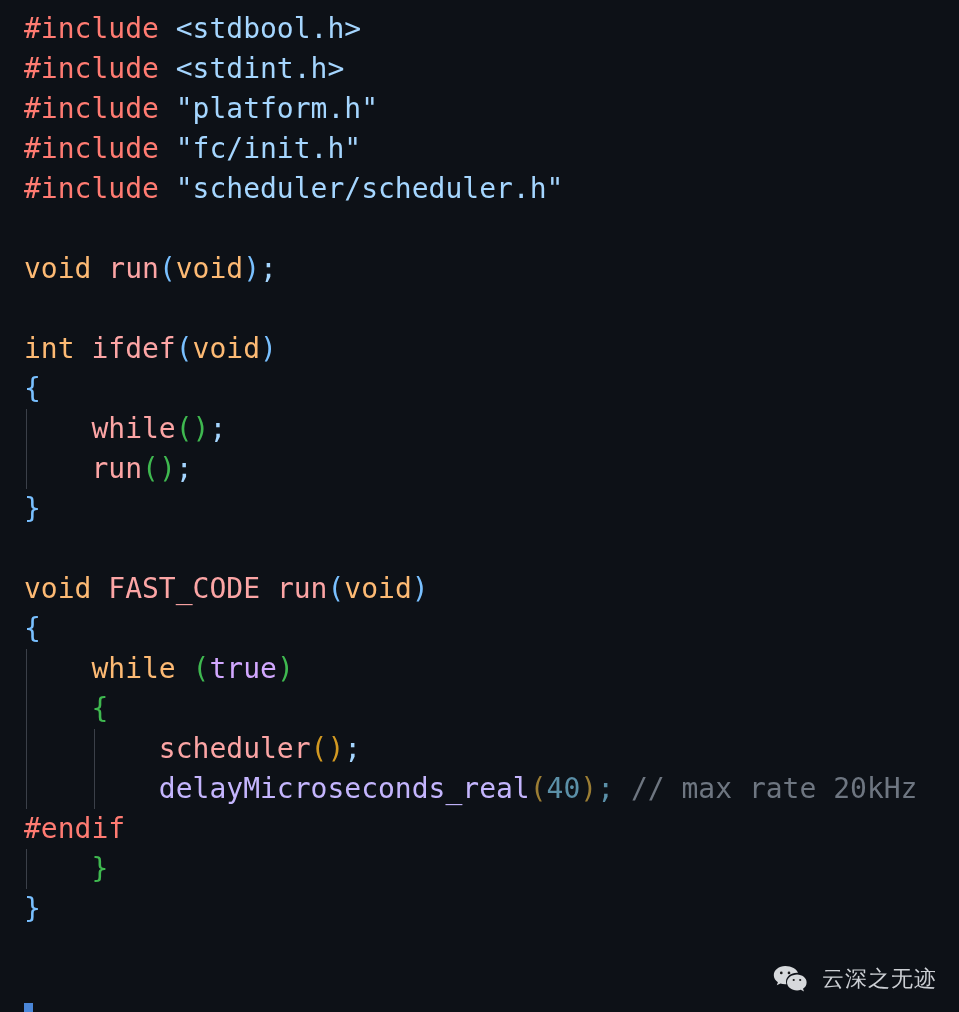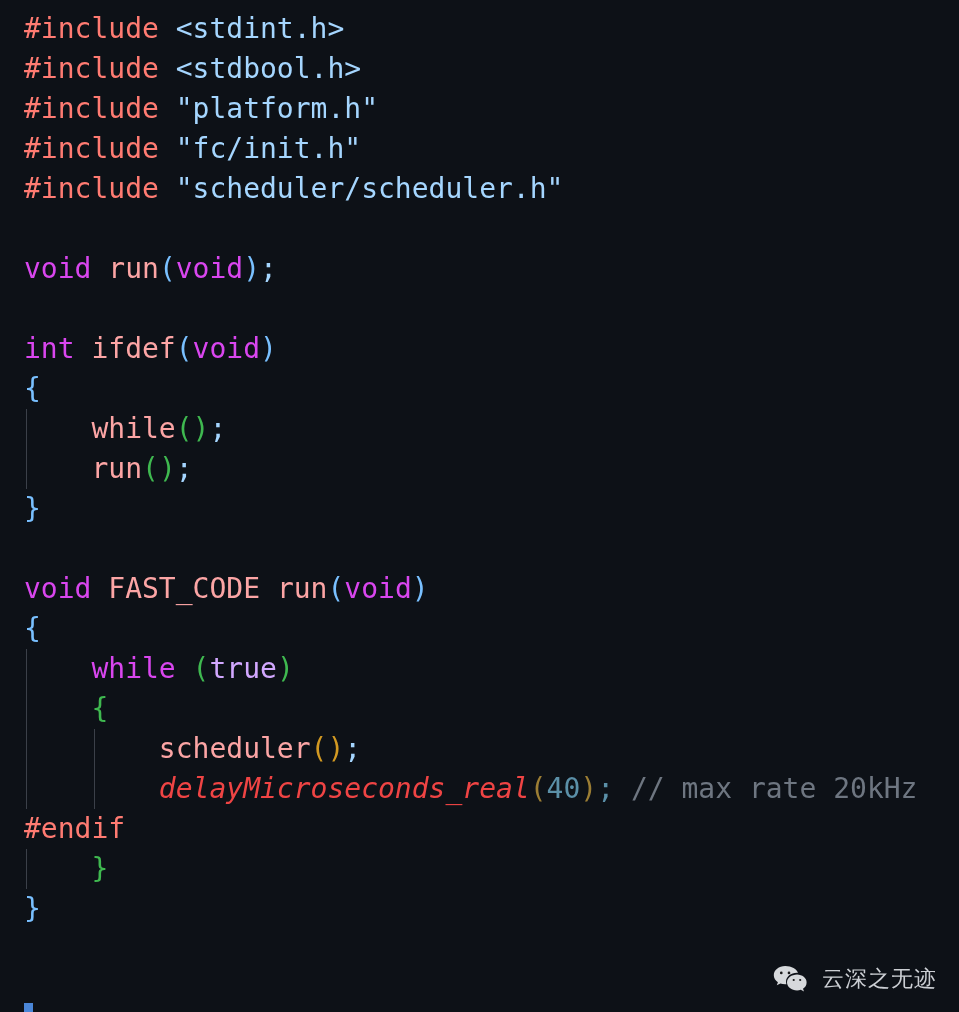--- a/index.html
+++ b/index.html
@@ -50,34 +50,34 @@
     position: absolute;
     top: 0;
     width: 1px;
     height: 40px;
     background: #3b4049;
   }
   .guide.g1 { left: 26px; }
   .guide.g2 { left: 94px; }
 
   
-  .kw        { color: #d946ef; text-align: right; }   
+  .kw        { color: #fdba74; text-align: right; }   
   .pre       { color: #ff7b72; }   
   .str       { color: #a5d6ff; }   
   .fn        { color: #fca5a5; }   
   .const     { color: #d2a8ff; text-align: right; }   
   .num       { color: #a5d6ff; }   
   .punc      { color: #a5d6ff; }   
   .b1        { color: #79c0ff; }   
   .b2        { color: #3fb950; }   
   .b3        { color: #d29922; }   
   .cmt       { color: #6e7681; }   
 
   
-  .dim-fn    { color: #ef4444; font-style: italic; }
+  .dim-fn    { color: #c4b5fd; }
   .dim-num   { color: #5b90a8; }
   .dim-b3    { color: #9c7e34; }
   .dim-punc  { color: #5b90a8; }
 
   
   #cursor {
     position: absolute;
     left: 24px;
     top: 1003px;
     width: 9px;
@@ -104,23 +104,23 @@
   }
   #watermark svg { display: block; }
 </style>
 </head>
 <body>
 
 <div id="editor">
 
   <div class="code-area">
 
+    <div class="line"><span class="pre">#include</span><span> </span><span class="str">&lt;stdbool.h&gt;</span></div>
+
     <div class="line"><span class="pre">#include</span><span> </span><span class="str">&lt;stdint.h&gt;</span></div>
-
-    <div class="line"><span class="pre">#include</span><span> </span><span class="str">&lt;stdbool.h&gt;</span></div>
 
     <div class="line"><span class="pre">#include</span><span> </span><span class="str">"platform.h"</span></div>
 
     <div class="line"><span class="pre">#include</span><span> </span><span class="str">"fc/init.h"</span></div>
 
     <div class="line"><span class="pre">#include</span><span> </span><span class="str">"scheduler/scheduler.h"</span></div>
 
     <div class="line"></div>
 
     <div class="line"><span class="kw">void</span><span> </span><span class="fn">run</span><span class="b1">(</span><span class="kw">void</span><span class="b1">)</span><span class="punc">;</span></div>

